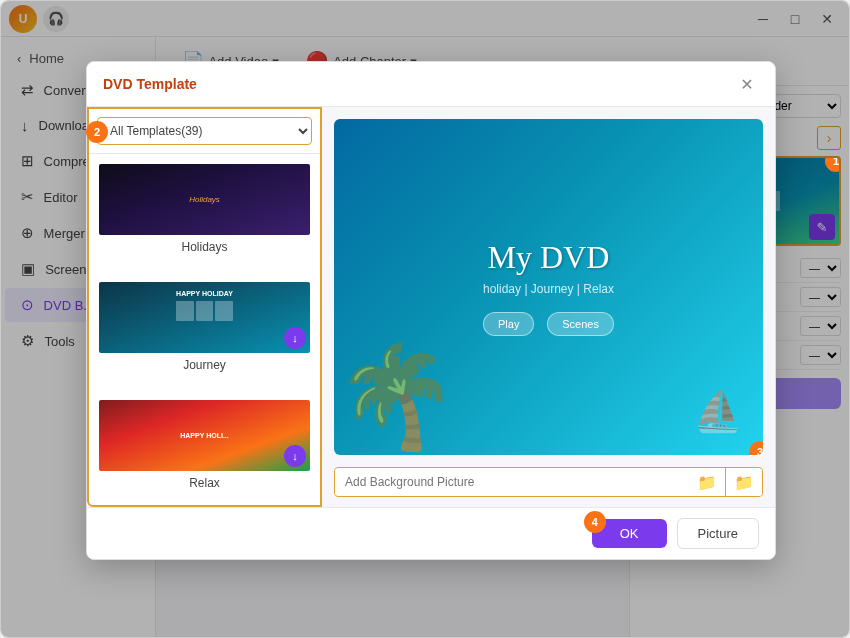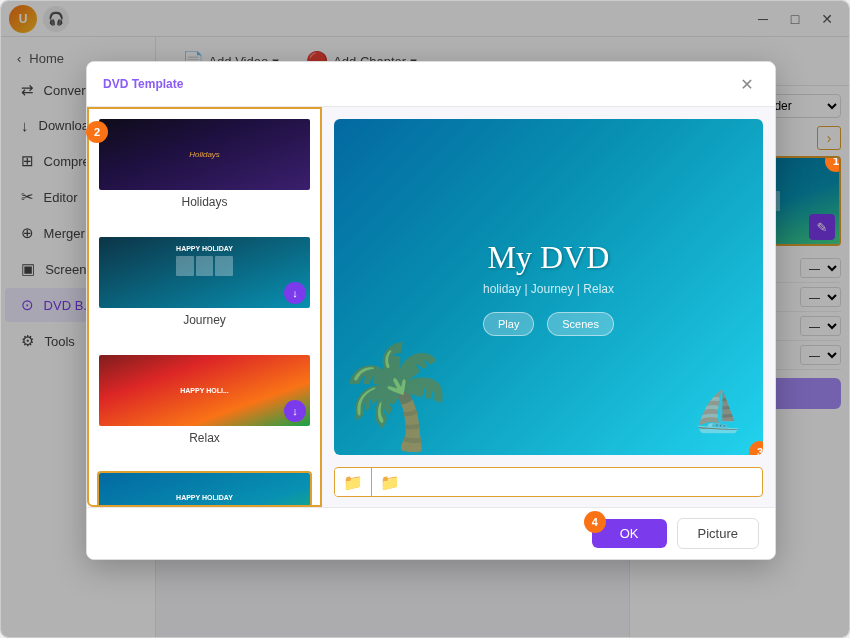--- a/index.html
+++ b/index.html
@@ -253,21 +253,21 @@
       overflow: hidden;
       border: 1px solid #ddd;
     }
 
     .modal-header {
       display: flex; align-items: center; justify-content: space-between;
       padding: 10px 16px;
       background: #fff;
       border-bottom: 1px solid #e8e8e8;
     }
-    .modal-title { font-size: 12px; font-weight: 600; color: #8b5cf6; }
+    .modal-title { font-size: 14px; font-weight: 600; color: #c2410c; }
     .modal-close {
       width: 24px; height: 24px;
       display: flex; align-items: center; justify-content: center;
       cursor: pointer; font-size: 16px; color: #888;
       border-radius: 4px;
     }
 
     .modal-body {
       display: flex;
       height: 400px;
@@ -661,20 +661,27 @@
     <div class="dvd-template-modal">
 
       <div class="modal-header">
         <span class="modal-title">DVD Template</span>
         <div class="modal-close">✕</div>
       </div>
 
       <div class="modal-body">
 
         <div class="template-list-panel" style="border:2px solid #e0a030;border-radius:0 0 0 6px;">
+          <div class="template-filter">
+            <select class="filter-select">
+              <option>All Templates(39)</option>
+            </select>
+            
+            <span style="position:absolute;right:242px;top:72px;font-size:20px;color:#e0a030;pointer-events:none;">◄</span>
+          </div>
 
           <div class="template-items">
 
             <div class="template-item">
               <div class="template-item-thumb">
                 <div class="thumb-img-holidays">
                   <span style="color:rgba(255,180,60,0.9);font-size:8px;font-style:italic;">Holidays</span>
                 </div>
               </div>
               <div class="template-item-label">Holidays</div>
@@ -736,20 +743,21 @@
                 <button class="preview-play-btn">Play</button>
                 <button class="preview-scenes-btn">Scenes</button>
               </div>
             </div>
 
             <div class="badge" style="bottom:-8px;right:-8px;top:auto;left:auto;">3</div>
           </div>
 
           <div style="position:relative;">
             <div class="bg-inputs">
+              <input class="bg-input" placeholder="Add Background Picture" style="">
               <button class="bg-folder-btn">📁</button>
               <div class="bg-divider"></div>
               <button class="bg-folder-btn">📁</button>
             </div>
           </div>
         </div>
 
       </div>
 
       <div class="modal-footer">

